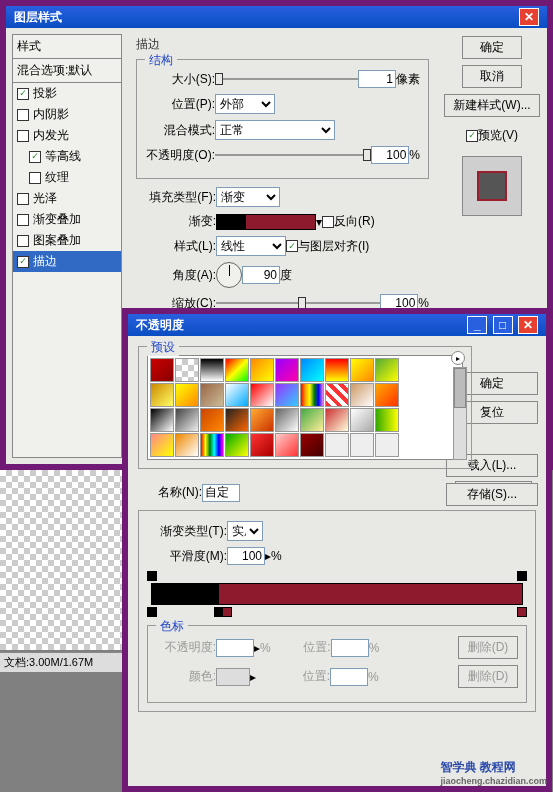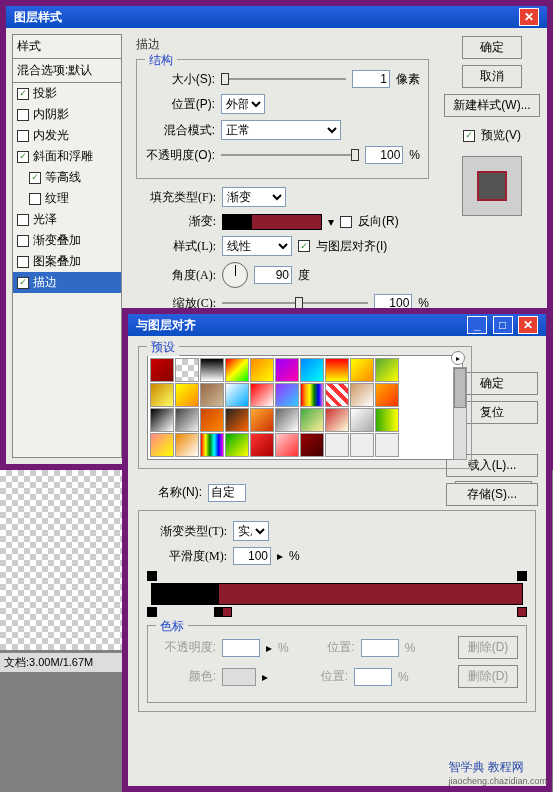--- a/index.html
+++ b/index.html
@@ -12,23 +12,23 @@
 .ls-list { width: 110px; border: 1px solid #888; background: #f0f0ec; margin: 6px; }
 .ls-list .hr { padding: 3px 4px; border-bottom: 1px solid #888; }
 .ls-list .row { padding: 2px 4px; display: flex; align-items: center; gap: 4px; }
 .ls-list .row.sel { background: #316ac5; color: #fff; }
 .ls-list .row.ind { padding-left: 16px; }
 .cb { width: 12px; height: 12px; border: 1px solid #333; background: #fff; display: inline-flex; align-items: center; justify-content: center; font-size: 9px; color: #2a8a2a; line-height: 1; }
 .cb.chk::before { content: "✓"; }
 .ls-main { flex: 1; padding: 8px; position: relative; }
 .fieldset { border: 1px solid #999; padding: 10px 8px 8px; margin-bottom: 8px; position: relative; }
 .fieldset .legend { position: absolute; top: -8px; left: 8px; background: #e8e8e4; padding: 0 4px; color: #2046c8; }
-.frow { display: flex; align-items: center; gap: 6px; margin-bottom: 6px; }
+.frow { display: flex; align-items: center; margin-bottom: 6px; }
 .lbl { width: 70px; text-align: right; }
-.lbl2 { width: 80px; text-align: right; font-family: Liberation Serif, serif; }
+.lbl2 { width: 80px; text-align: right; }
 input[type=text], .numbox { width: 38px; height: 18px; border: 1px solid #7f9db9; background: #fff; padding: 0 2px; text-align: right; }
 .wide { width: 200px; }
 select { height: 20px; border: 1px solid #7f9db9; background: #fff; font-size: 12px; }
 .slider { flex: 1; height: 16px; position: relative; }
 .slider::before { content: ""; position: absolute; left: 0; right: 0; top: 7px; height: 2px; background: #999; }
 .slider .th { position: absolute; top: 2px; width: 8px; height: 12px; background: #e8e8e4; border: 1px solid #333; }
 .gradbar { width: 100px; height: 16px; border: 1px solid #000; background: linear-gradient(to right, #000 0%, #000 30%, #8e1a2e 30%, #8e1a2e 100%); }
 .btn { background: #e8e8e4; border: 1px solid #888; padding: 2px 8px; min-width: 60px; text-align: center; cursor: pointer; }
 .dial { width: 26px; height: 26px; border: 1px solid #666; border-radius: 50%; background: #f0f0ec; position: relative; }
 .dial::after { content: ""; position: absolute; left: 12px; top: 2px; width: 1px; height: 11px; background: #000; }
@@ -45,21 +45,21 @@
 .vscroll .sthumb { position: absolute; top: 0; left: 0; right: 0; height: 40px; background: #bbb; border: 1px solid #888; }
 .ge-right { width: 92px; display: flex; flex-direction: column; gap: 6px; position: absolute; right: 8px; top: 36px; }
 .gradramp { height: 22px; border: 1px solid #000; background: linear-gradient(to right, #000 0%, #000 18%, #8e1a2e 18%, #8e1a2e 100%); margin: 8px 0 4px; position: relative; }
 .stop { position: absolute; width: 10px; height: 10px; background: #000; border: 1px solid #000; }
 .stop.top { top: -12px; }
 .stop.bot { bottom: -12px; }
 .fieldset2 { border: 1px solid #999; padding: 10px 8px 8px; position: relative; }
 .checker { background-image: linear-gradient(45deg, #ccc 25%, transparent 25%), linear-gradient(-45deg, #ccc 25%, transparent 25%), linear-gradient(45deg, transparent 75%, #ccc 75%), linear-gradient(-45deg, transparent 75%, #ccc 75%); background-size: 12px 12px; background-position: 0 0, 0 6px, 6px -6px, -6px 0; background-color: #fff; }
 .canvas { position: absolute; left: 0; top: 470px; width: 122px; height: 180px; }
 .status { position: absolute; left: 0; bottom: 120px; width: 122px; background: #ddd; border-top: 1px solid #888; padding: 2px 4px; font-size: 11px; }
-.watermark { position: absolute; right: 6px; bottom: 6px; color: #2a4aaa; font-size: 11px; }
+.watermark { position: absolute; right: 6px; bottom: 6px; color: #2a4aaa; font-size: 11px; font-weight: bold; }
 .menuarrow { width: 14px; height: 14px; border: 1px solid #888; border-radius: 50%; background: #fff; display: inline-flex; align-items: center; justify-content: center; font-size: 8px; }
 </style>
 </head>
 <body>
 
 <div class="dialog layerstyle">
   <div class="titlebar">
     <span>图层样式</span>
     <span class="tbtn">✕</span>
   </div>
@@ -72,24 +72,20 @@
           <span>投影</span>
         </div>
       <div class="row">
           <span class="cb"></span>
           <span>内阴影</span>
         </div>
       <div class="row">
           <span class="cb"></span>
           <span>内发光</span>
         </div>
-      <div class="row">
-          <span class="cb chk"></span>
-          <span>斜面和浮雕</span>
-        </div>
       <div class="row ind">
           <span class="cb chk"></span>
           <span>等高线</span>
         </div>
       <div class="row ind">
           <span class="cb"></span>
           <span>纹理</span>
         </div>
       <div class="row">
           <span class="cb"></span>
@@ -115,21 +111,21 @@
         <div class="frow">
           <span class="lbl">大小(S):</span>
           <div class="slider">
               <div class="th" style="left:0"></div>
             </div>
           <input type="text" class="numbox" value="1" style="">
           <span>像素</span>
         </div>
         <div class="frow">
           <span class="lbl">位置(P):</span>
-          <select style="width:44px"><option>外部</option></select>
+          <select style="width:60px"><option>外部</option></select>
         </div>
         <div class="frow">
           <span class="lbl">混合模式:</span>
           <select style="width:120px"><option>正常</option></select>
         </div>
         <div class="frow">
           <span class="lbl">不透明度(O):</span>
           <div class="slider">
               <div class="th" style="right:0"></div>
             </div>
@@ -182,21 +178,21 @@
         </div>
     </div>
   </div>
 </div>
 
 <div class="canvas checker"></div>
 <div class="status">文档:3.00M/1.67M</div>
 
 <div class="dialog gradedit">
   <div class="titlebar">
-    <span>与图层对齐</span>
+    <span>不透明度</span>
     <span>
       <span class="tbtn" style="background:#2860e0">_</span>
       <span class="tbtn" style="background:#2860e0">□</span>
       <span class="tbtn">✕</span>
     </span>
   </div>
   <div class="ge-body" style="position:relative">
     <div class="ge-right">
       <div class="btn">确定</div>
       <div class="btn">复位</div>

